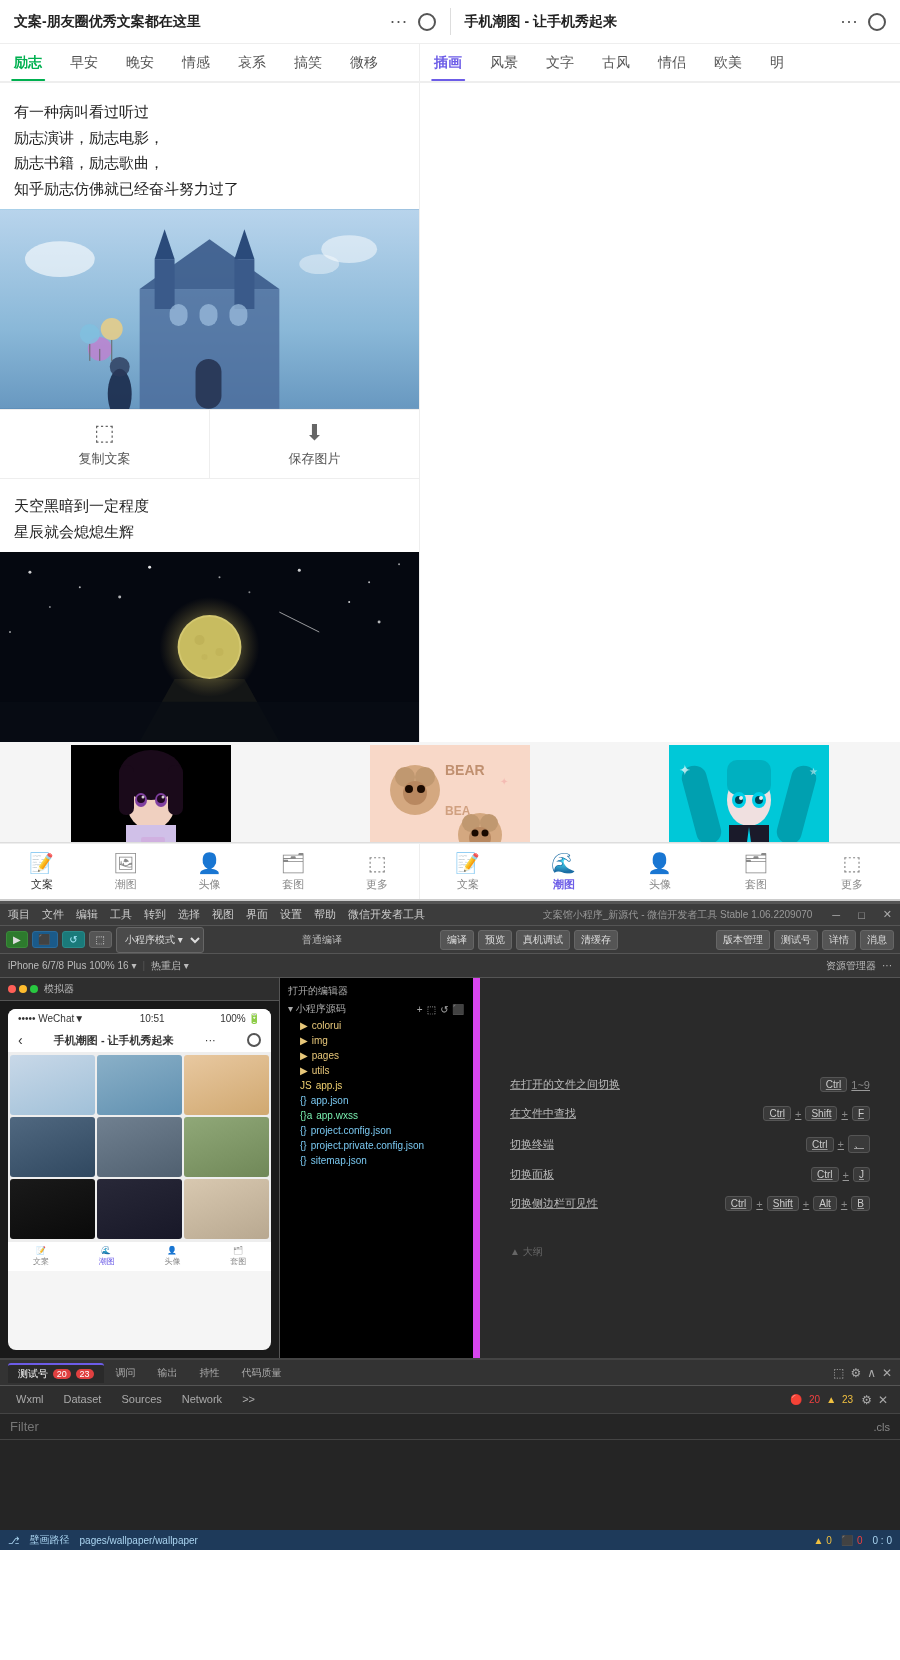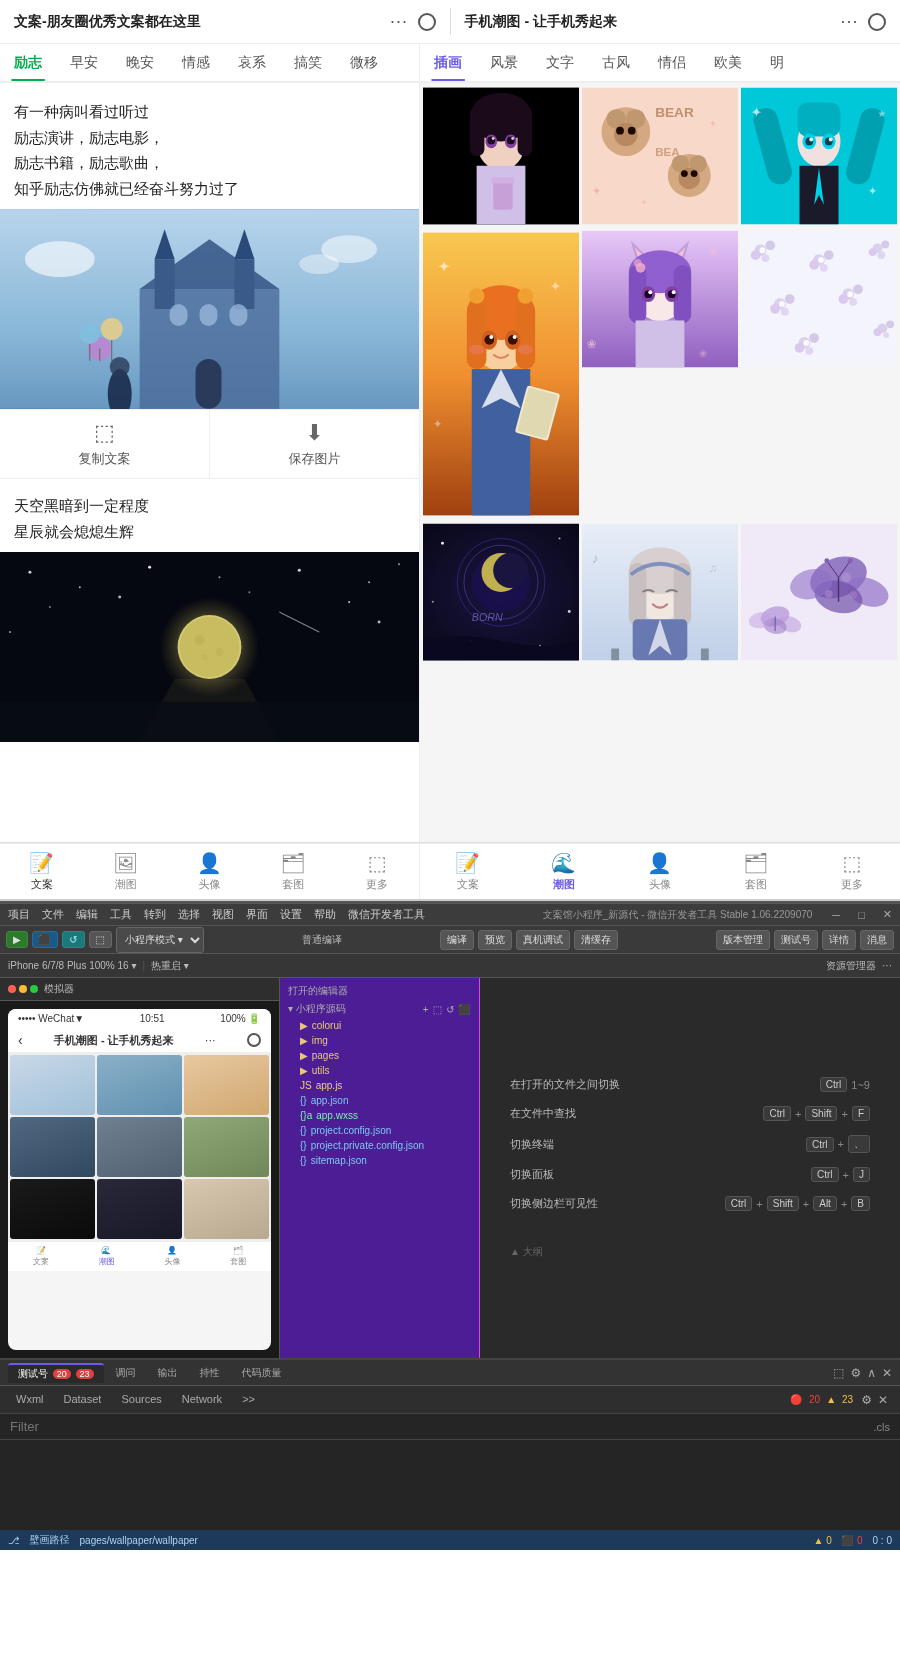--- a/index.html
+++ b/index.html
@@ -70,20 +70,21 @@
       height: 2px;
       background: #00b050;
       border-radius: 2px;
     }
 
     
     .split-content {
       display: flex;
       height: 760px;
       border-bottom: 1px solid #ddd;
+      flex-direction: column;
     }
 
     
     .left-panel {
       width: 420px;
       border-right: 1px solid #eee;
       overflow-y: auto;
       background: #fff;
     }
     .left-panel::-webkit-scrollbar { display: none; }
@@ -328,22 +329,22 @@
       align-items: center;
       font-size: 8px;
       color: #888;
       gap: 1px;
     }
     .sim-nav-item.active { color: #6C5CE7; }
 
     
     .dt-file-panel {
       width: 200px;
-      background: #4c1d95;
-      border-right: 1px solid #d946ef;
+      background: #000000;
+      border-right: 7px solid #d946ef;
       overflow-y: auto;
       padding: 4px 0;
     }
     .dt-file-panel::-webkit-scrollbar { display: none; }
 
     .dt-file-section {
       padding: 2px 8px;
       font-size: 10px;
       color: #aaa;
       display: flex;
@@ -376,20 +377,21 @@
       flex-direction: column;
       justify-content: center;
       gap: 14px;
     }
     .shortcut-row {
       display: flex;
       justify-content: space-between;
       align-items: center;
       font-size: 11px;
       color: #999;
+      text-decoration: underline;
     }
     .shortcut-label { color: #bbb; }
     .shortcut-key {
       display: flex;
       gap: 4px;
       align-items: center;
       color: #888;
     }
     .key-badge {
       background: #3a3a3a;

